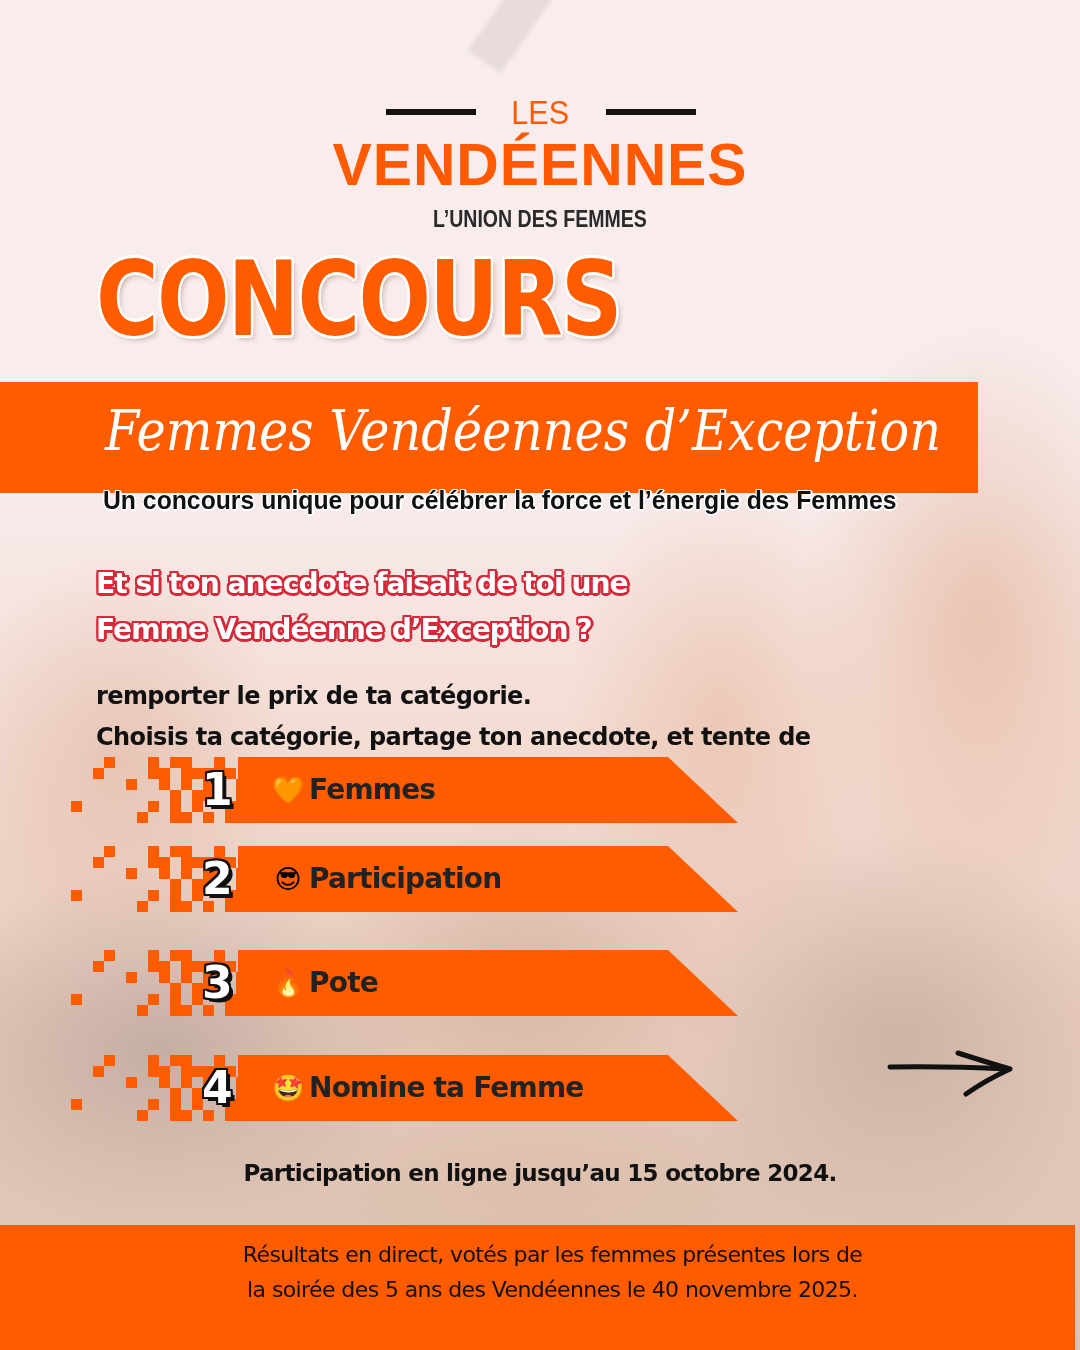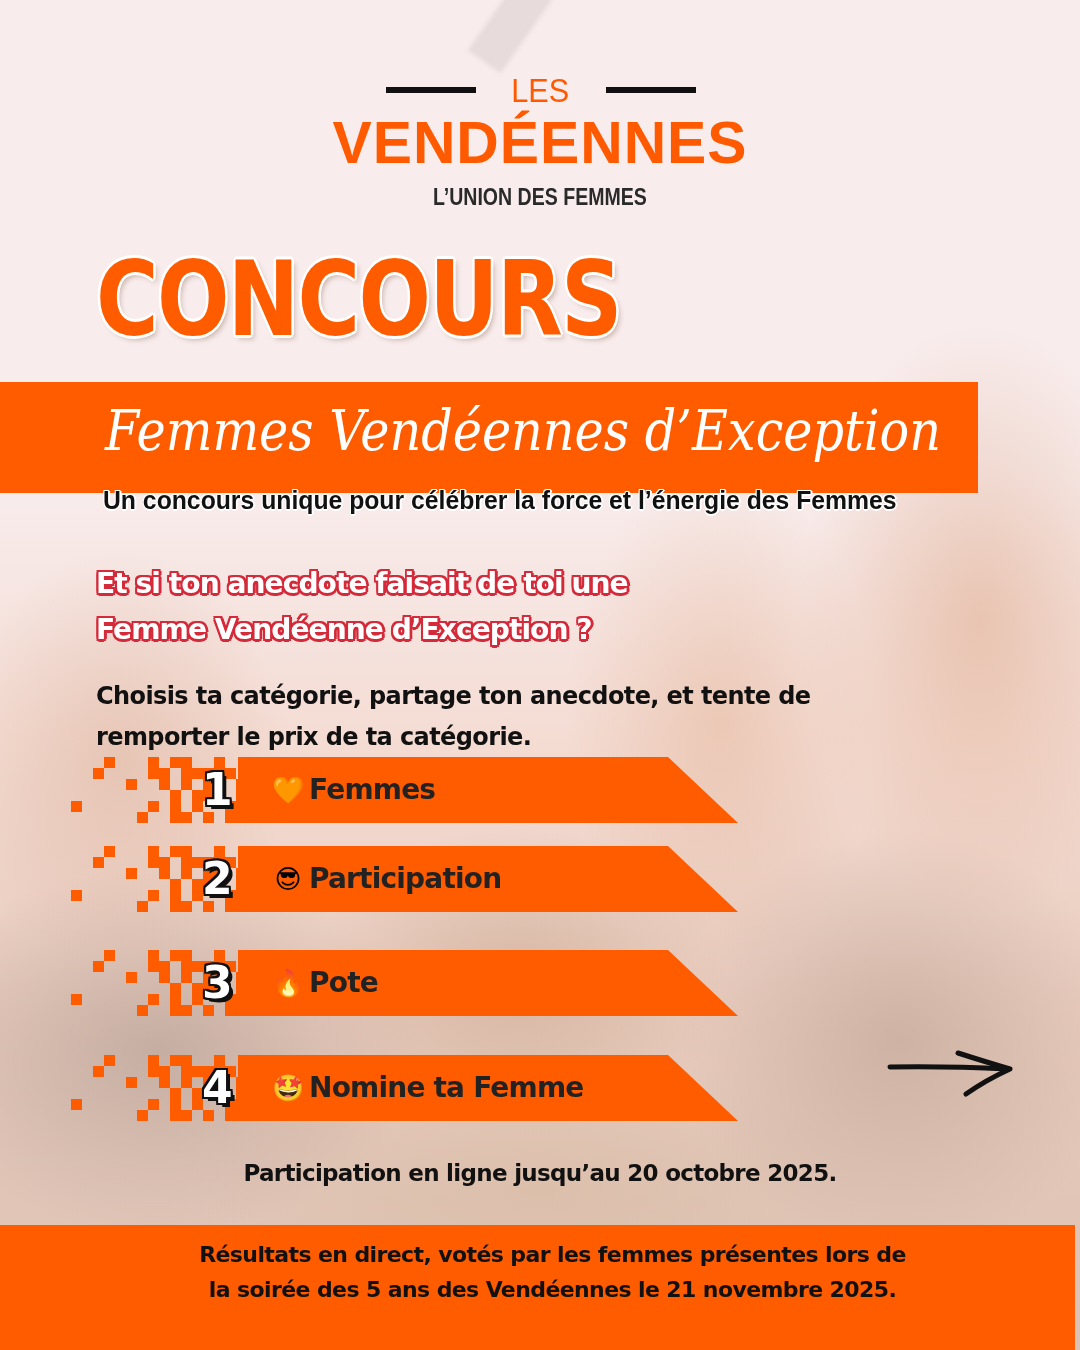--- a/index.html
+++ b/index.html
@@ -22,21 +22,21 @@
       radial-gradient(ellipse 480px 180px at 540px 1190px, rgba(215,185,160,0.55), transparent 70%),
       linear-gradient(180deg, #f8ecec 0%, #f8ecec 36%, #f4dcd3 55%, #e8cbbd 75%, #dcc2b4 100%);
   }
   .bg-stripe {
     position: absolute; left: 490px; top: -20px; width: 40px; height: 90px;
     background: rgba(200,185,185,0.35); transform: rotate(35deg); filter: blur(2px);
   }
 
   
   .logo { position: absolute; left: 0; width: 1080px; top: 70px; text-align: center; }
-  .logo-les-row { position: relative; height: 40px; }
+  .logo-les-row { position: relative; height: 40px; margin-top: 22px; }
   .logo-line { position: absolute; top: 17px; width: 90px; height: 6px; background: #111; }
   .logo-line.left { left: 386px; }
   .logo-line.right { left: 606px; }
   .logo-les {
     font-family: "Liberation Sans", sans-serif; font-size: 34px; color: #ff5a00;
     letter-spacing: 0px; line-height: 40px; display: inline-block; transform: scaleX(0.9);
   }
   .logo-title {
     font-family: "Liberation Sans", sans-serif; font-weight: bold;
     font-size: 60px; color: #ff5a00; line-height: 66px; letter-spacing: 1px;
@@ -136,21 +136,21 @@
     font-family: "DejaVu Sans", sans-serif; font-weight: bold;
     font-size: 23px; color: #111; letter-spacing: -0.7px;
   }
 
   
   .bottom-banner {
     position: absolute; left: 0; top: 1225px; width: 1075px; height: 125px;
     background: #ff5c00; text-align: center;
   }
   .bottom-line {
-    font-family: "DejaVu Sans", sans-serif; font-weight: bold;
+    font-family: "DejaVu Sans", sans-serif; font-weight: normal;
     font-size: 22px; color: #111; line-height: 35px; letter-spacing: -0.6px; padding-left: 30px;
   }
   .bottom-line.first { margin-top: 12px; }
   .bottom-info {
     margin-top: 8px;
     font-family: "DejaVu Sans", sans-serif; font-weight: bold;
     font-size: 16px; color: #1a1a1a; letter-spacing: -0.3px;
   }
 </style>
 </head>
@@ -174,22 +174,22 @@
 <div class="title-banner"></div>
 <div class="title-script">Femmes Vendéennes d’Exception</div>
 <div class="subtitle">Un concours unique pour célébrer la force et l’énergie des Femmes</div>
 
 <div class="question">
   <div>Et si ton anecdote faisait de toi une</div>
   <div>Femme Vendéenne d’Exception ?</div>
 </div>
 
 <div class="intro">
+  <div>remporter le prix de ta catégorie.</div>
   <div>Choisis ta catégorie, partage ton anecdote, et tente de</div>
-  <div>remporter le prix de ta catégorie.</div>
 </div>
 
 <div class="cat" style="top:757px;">
   <div class="cat-pixels">
       <span style="left: 44px; top: 0px;"></span>
       <span style="left: 88px; top: 0px;"></span>
       <span style="left: 110px; top: 0px;"></span>
       <span style="left: 121px; top: 0px;"></span>
       <span style="left: 154px; top: 0px;"></span>
       <span style="left: 33px; top: 11px;"></span>
@@ -363,18 +363,18 @@
   <div class="cat-num">4</div>
   <div class="cat-icon">🤩</div>
   <div class="cat-label">Nomine ta Femme</div>
 </div>
 
 <svg class="arrow" viewBox="0 0 130 50">
   <path d="M4 17 Q60 16 122 19" stroke="#111" stroke-width="5" fill="none" stroke-linecap="round"></path>
   <path d="M72 3 Q100 12 124 19 Q100 30 80 44" stroke="#111" stroke-width="5" fill="none" stroke-linecap="round" stroke-linejoin="round"></path>
 </svg>
 
-<div class="deadline">Participation en ligne jusqu’au 20 octobre 2025.</div>
+<div class="deadline">Participation en ligne jusqu’au 15 octobre 2024.</div>
 
 <div class="bottom-banner">
   <div class="bottom-line first">Résultats en direct, votés par les femmes présentes lors de</div>
-  <div class="bottom-line">la soirée des 5 ans des Vendéennes le  21 novembre 2025.</div>
+  <div class="bottom-line">la soirée des 5 ans des Vendéennes le  40 novembre 2025.</div>
 </div>
 
 </body></html>

